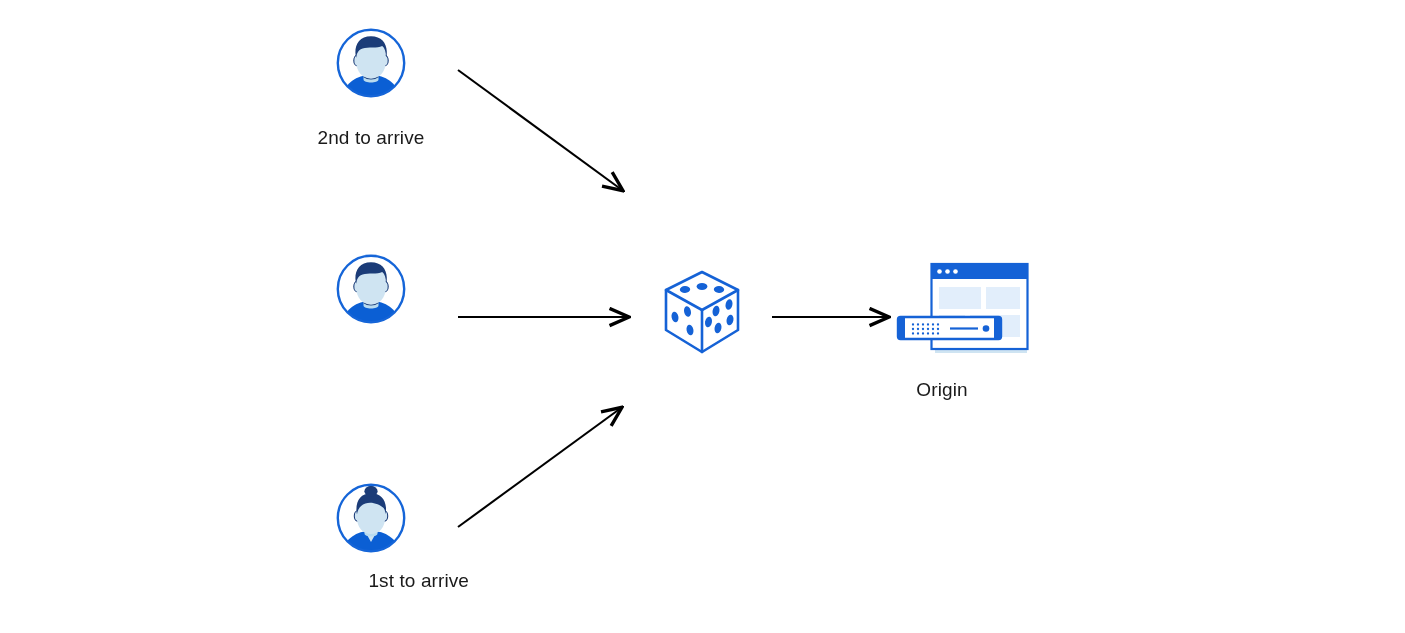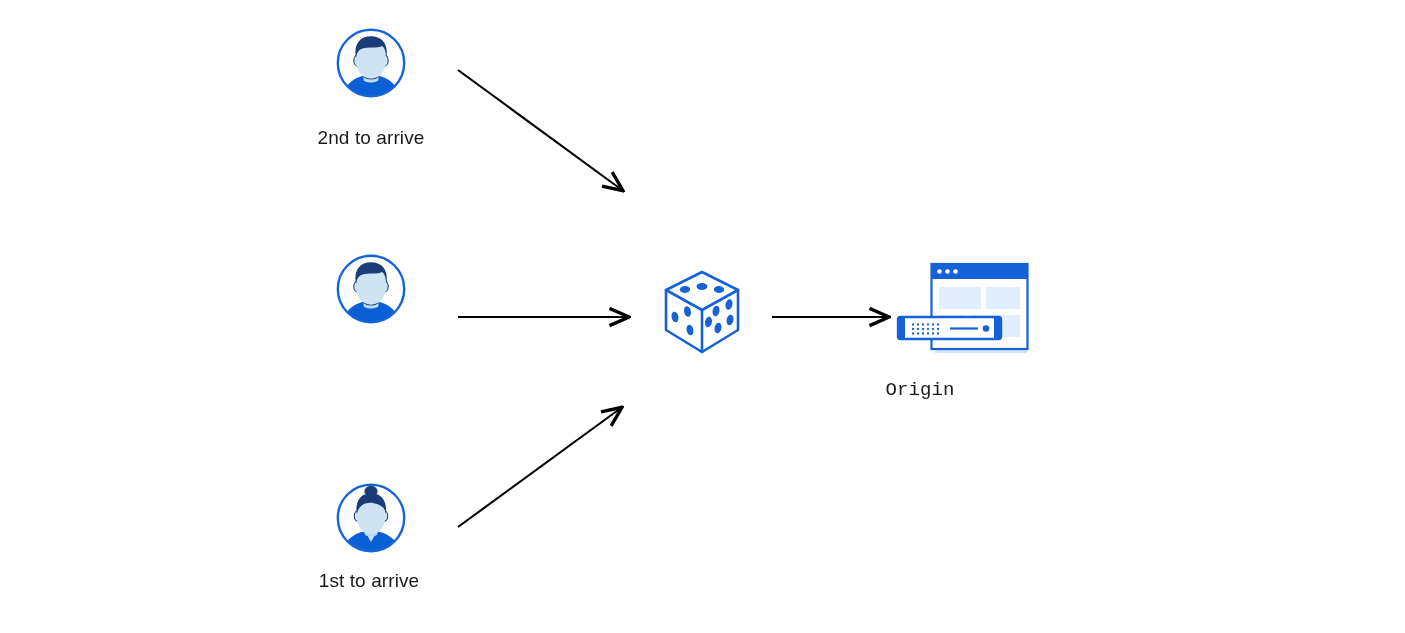--- a/index.html
+++ b/index.html
@@ -123,21 +123,21 @@
         <ellipse cx="49.4" cy="34" rx="3.3" ry="5.2" fill="#cfe4f2" stroke="#1b3c78" stroke-width="1.1"></ellipse>
 
         <path d="M 36 13 C 46 13 50.2 19.6 50.2 29 L 50.2 35 C 50.2 45.5 44 52 36 52 C 28 52 21.8 45.5 21.8 35 L 21.8 29 C 21.8 19.6 26 13 36 13 Z" fill="#cfe4f2"></path>
 
         <path d="M 36 11.2 C 26.5 11.2 21.4 17.8 21.4 27.4 C 21.4 30.2 22.0 32.2 22.0 32.2 C 23.2 26.0 25.8 23.0 30.4 21.4 C 36.5 19.3 44.6 22.0 48.6 26.0 C 50.0 27.8 50.5 30.8 50.5 32.2 C 50.5 32.2 51.2 29.0 51.0 25.8 C 50.4 17.0 45.0 11.2 36 11.2 Z" fill="#1b3c78"></path>
         <ellipse cx="36" cy="9.2" rx="6.6" ry="5.4" fill="#1b3c78"></ellipse>
       </g>
       <circle cx="36" cy="36" r="33.2" fill="none" stroke="#1565d8" stroke-width="2.4"></circle>
     </svg>
   </div>
-  <div class="node-label" style="left:269px; top:570px; width:200px;">1st to arrive</div>
+  <div class="node-label" style="left:269px; top:570px; width:200px;text-align:right;">1st to arrive</div>
 
   <div class="node" style="left:660px; top:268px; width:84px; height:90px;">
     <svg width="84" height="90" viewBox="0 0 84 90">
       <g fill="none" stroke="#1562d6" stroke-width="2.6" stroke-linejoin="round" stroke-linecap="round">
 
         <path d="M 42 4 L 78 22 L 78 62 L 42 84 L 6 62 L 6 22 Z"></path>
         <path d="M 6 22 L 42 42 L 78 22"></path>
         <path d="M 42 42 L 42 84"></path>
       </g>
 
@@ -210,15 +210,15 @@
             <circle cx="35" cy="75.5" r="1.15"></circle>
           <circle cx="40" cy="75.5" r="1.15"></circle>
             <circle cx="45" cy="75.5" r="1.15"></circle>
         </g>
 
         <line x1="57" y1="70.5" x2="85" y2="70.5" stroke="#1562d6" stroke-width="2.2"></line>
         <circle cx="93" cy="70.5" r="3.3" fill="#1562d6"></circle>
       </g>
     </svg>
   </div>
-  <div class="node-label" style="left:820px; top:379px; width:200px;font-family:Liberation Mono, monospace;">Origin</div>
+  <div class="node-label" style="left:842px; top:379px; width:200px;">Origin</div>
 
 </div>
 
 </body></html>

